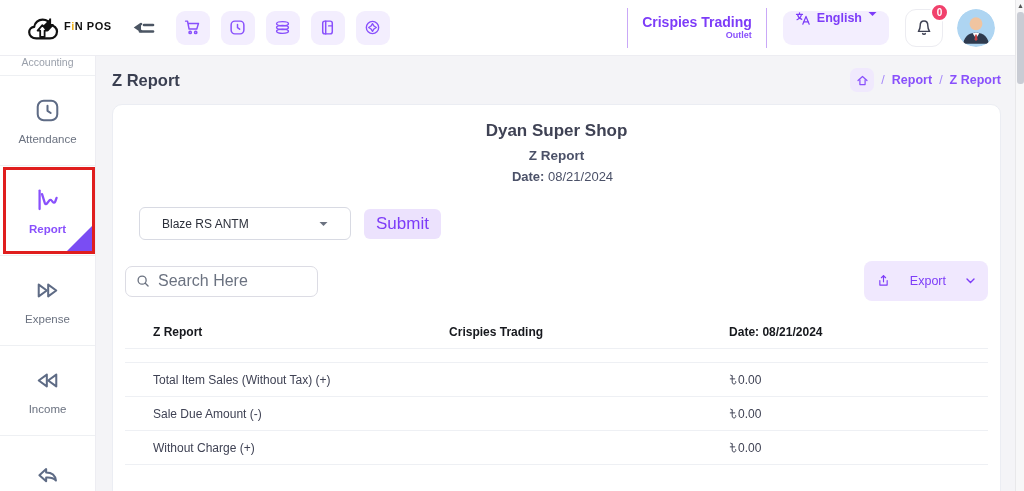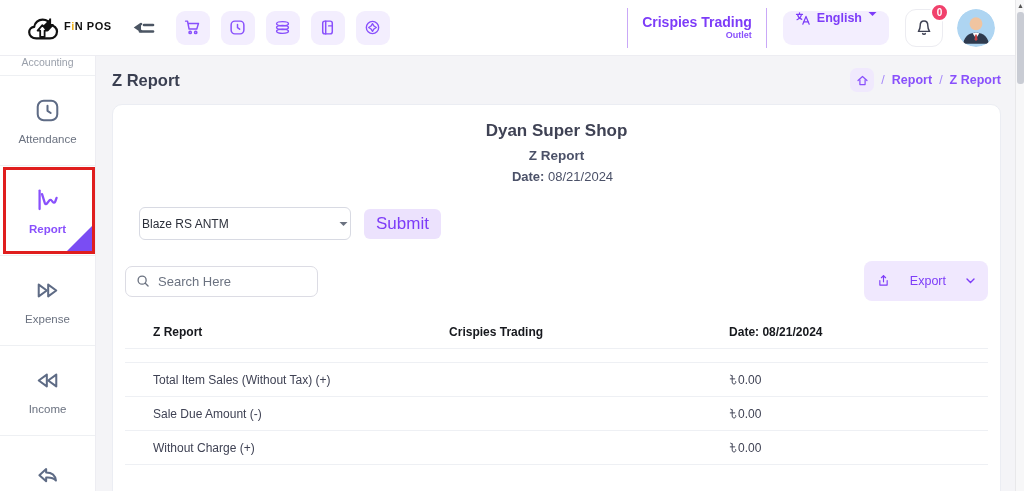--- a/index.html
+++ b/index.html
@@ -60,30 +60,30 @@
   .rep-head { text-align:center; }
   .shop-name { font-size:17px; font-weight:bold; color:#3f4254; }
   .rep-title { font-size:13.5px; font-weight:bold; color:#4b5168; margin-top:7px; }
   .rep-date { font-size:13px; color:#4b5168; margin-top:6px; }
   .rep-date b { font-weight:bold;padding-left:12px; }
 
   .form-row { display:flex; align-items:center; margin-top:23px; }
   .date-input { width:200px; height:33px; background:#f1f1f4; border:1px solid #e4e6ef; border-radius:6px;
     color:#5e6278; font-size:13px; padding:0 17px; font-family:inherit; }
   .select { width:212px; height:33px; margin-left:14px; background:#fff; border:1px solid #d8dae3;
-    border-radius:6px; display:flex; align-items:center; justify-content:space-between; padding:0 2px;
+    border-radius:6px; display:flex; align-items:center; justify-content:space-between; padding:0 22px;
     font-size:12px; color:#2b2f3a; cursor:pointer; }
   .select .caret { color:#6b7280; }
   .submit-btn { margin-left:13px; height:30px; padding:0 12px; background:#ece2fd; color:#7d3cf8;
     border:none; border-radius:6px; font-size:17px; font-family:inherit; cursor:pointer; }
 
   .toolbar { display:flex; align-items:center; justify-content:space-between; margin-top:21px; }
   .search-box { width:193px; height:31px; border:1px solid #dcdce4; border-radius:7px; display:flex;
     align-items:center; padding:0 10px; gap:8px; color:#6b7280; background:#fff; }
-  .search-box input { border:none; outline:none; flex:1; font-size:13px; color:#3f4254;
+  .search-box input { border:none; outline:none; flex:1; font-size:16px; color:#3f4254;
     font-family:inherit; background:transparent; width:100%; }
   .search-box input::placeholder { color:#6b7280; }
   .export-btn { height:40px; padding:0 13px; background:#f0e8fe; color:#7d3cf8; border:none;
     border-radius:8px; font-size:12.5px; display:flex; align-items:center; gap:20px;
     font-family:inherit; cursor:pointer; }
 
   .table { margin-top:14px; }
   .trow { position:relative; height:34px; border-bottom:1px solid #eef0f4; display:flex; align-items:center; }
   .trow.spacer-row { height:14px; }
   .trow .c1 { margin-left:28px; }

